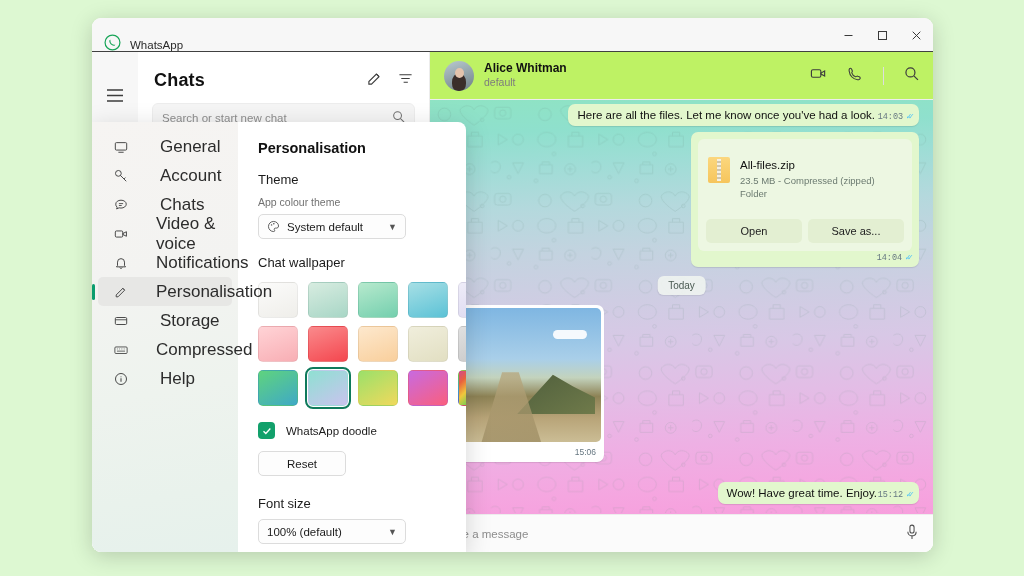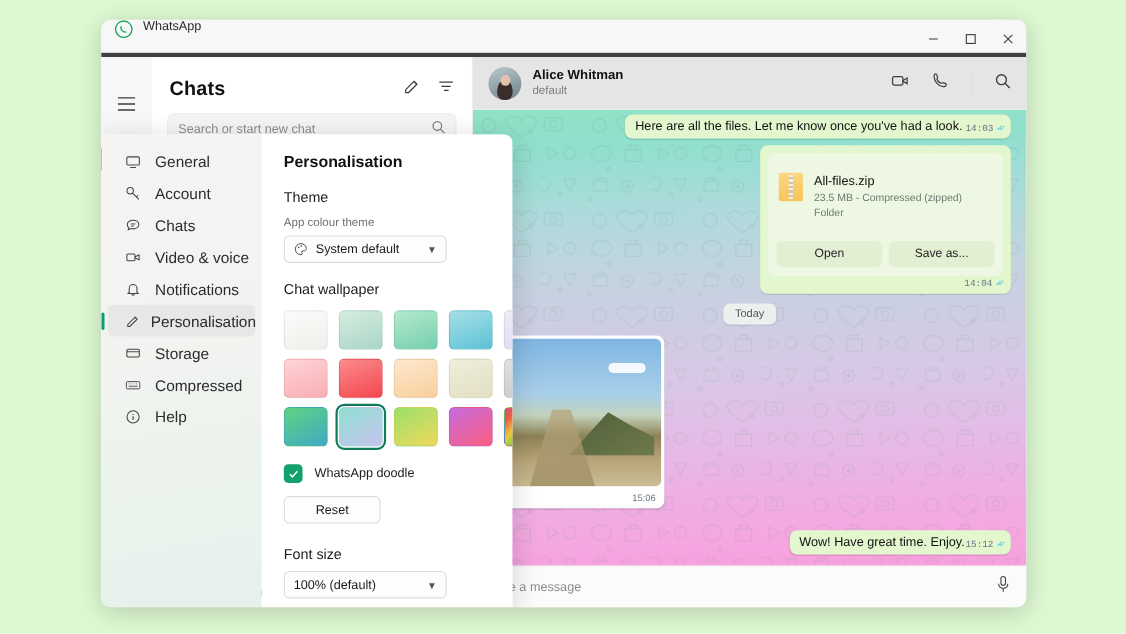--- a/index.html
+++ b/index.html
@@ -17,23 +17,23 @@
     width: 841px; height: 534px;
     background: #ffffff;
     border-radius: 9px;
     box-shadow: 0 4px 22px rgba(0,0,0,.18);
     overflow: hidden;
   }
 
   
   .titlebar {
     height: 34px; background: #f7f7f7;
-    display: flex; align-items: flex-start;
+    display: flex; align-items: flex-end;
     position: relative;
-    border-bottom: 4px solid #404040;
+    border-bottom: 1px solid #404040;
   }
   .wa-logo { margin-left: 12px; width: 17px; height: 17px; }
   .title-text {
     margin-left: 9px; font-size: 11.5px; color: #2b2b2b;
   }
   .wincontrols { position: absolute; right: 0; top: 0; display: flex; height: 34px; }
   .winbtn {
     width: 34px; height: 34px; display: flex; align-items: center;
     justify-content: center; color: #3a3a3a;
   }
@@ -98,21 +98,21 @@
     background: linear-gradient(150deg,#6a4f2a,#c9a36b 45%,#3e2d18);
   }
   .chatrow-name {
     margin-left: 10px; font-size: 11.5px; font-weight: bold; color: #1c1c1c;
   }
   .chatrow-time { margin-left: auto; font-size: 9px; color: #8a8a8a; }
 
   
   .conv { flex: 1; display: flex; flex-direction: column; position: relative; }
   .conv-head {
-    height: 48px; background: #e5e5e5; display: flex; align-items: center;
+    height: 48px; background: #bef264; display: flex; align-items: center;
     padding: 0 14px; border-bottom: 1px solid #ededed;
   }
   .avatar {
     width: 30px; height: 30px; border-radius: 50%; overflow: hidden;
     background: linear-gradient(160deg,#b9c9cf,#6d7f86);
     position: relative; flex: none;
   }
   .avatar::after {
     content:""; position:absolute; left:8px; top:12px; width:14px; height:18px;
     border-radius: 50% 50% 40% 40%; background:#3a2e2a;
@@ -226,22 +226,22 @@
     box-shadow: 0 6px 26px rgba(0,0,0,.17);
     overflow: hidden; z-index: 5;
   }
   .set-nav {
     width: 146px;
     background: linear-gradient(170deg,#f6f4f2 0%,#f3f3f1 35%,#eef3ee 62%,#e9f2ec 85%,#e6f1ec 100%);
     padding-top: 10px;
   }
   .set-item {
     height: 29px; display: flex; align-items: center;
-    padding-left: 16px; position: relative; color: #2c2c2c; font-size: 14px;
-    margin: 0 6px 0 6px; border-radius: 5px;
+    padding-left: 16px; position: relative; color: #2c2c2c; font-size: 17px;
+    margin: 0 6px 0 6px; border-radius: 5px; gap: 19px;
   }
   .set-item .si { width: 18px; display: flex; align-items: center; color: #444; }
   .set-item .sl { margin-left: 9px; }
   .set-item.active { background: #e7e7e5; }
   .set-item.active::before {
     content:""; position:absolute; left:-6px; top:7px; width:3px; height:16px;
     background:#0a9d6e; border-radius:2px;
   }
 
   .set-panel { flex: 1; background: #fff; padding: 18px 20px 0 20px; overflow: hidden; }

